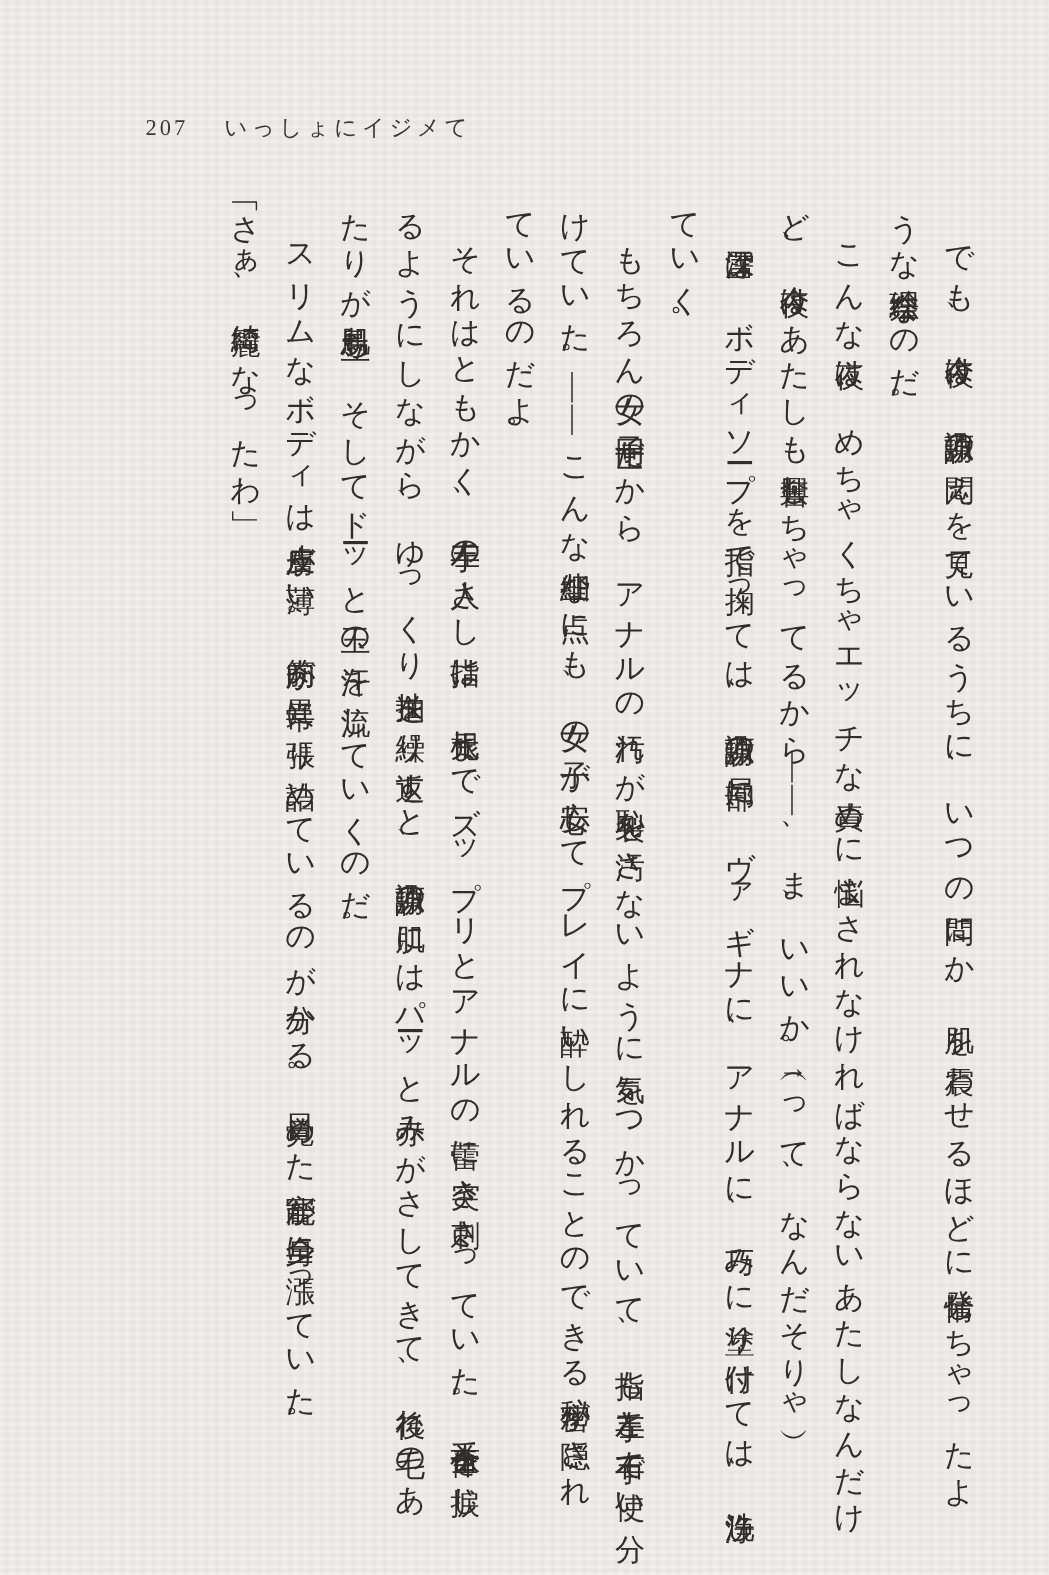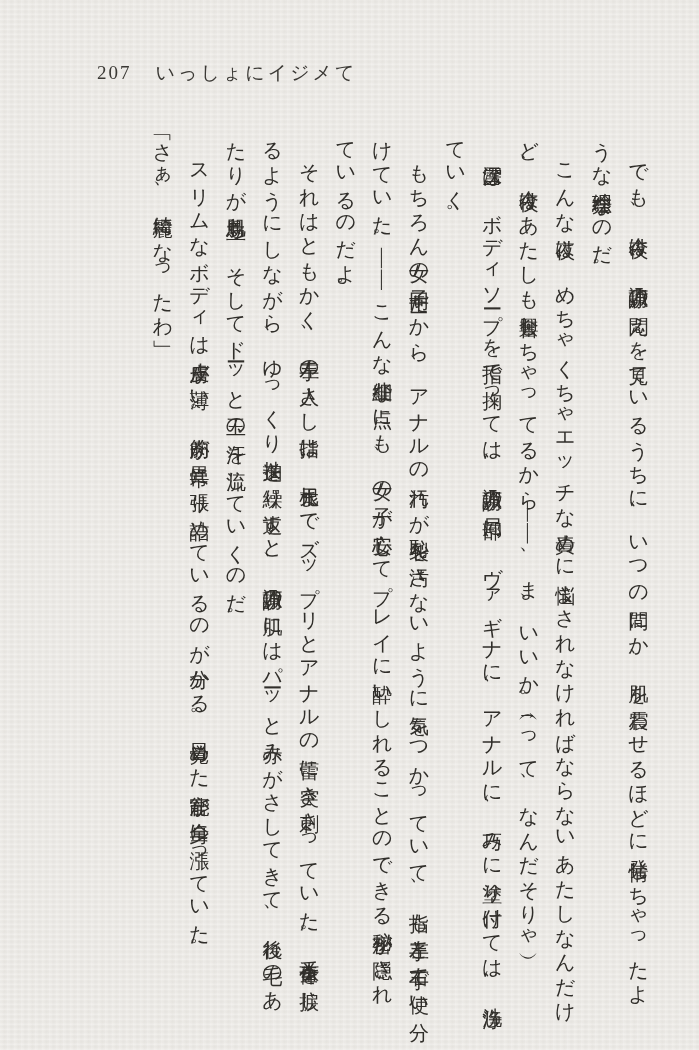--- a/index.html
+++ b/index.html
@@ -15,23 +15,23 @@
     
     background-image:
       repeating-linear-gradient(0deg, rgba(255,255,255,0.25) 0px, rgba(255,255,255,0) 2px, rgba(120,115,105,0.035) 3px, rgba(255,255,255,0) 5px),
       repeating-linear-gradient(90deg, rgba(255,255,255,0.18) 0px, rgba(255,255,255,0) 3px, rgba(120,115,105,0.03) 4px, rgba(255,255,255,0) 7px);
     font-family: "Liberation Serif", "DejaVu Serif", serif;
     color: #34322e;
   }
 
   .page-header {
     position: absolute;
-    top: 60px;
+    top: 76px;
     left: 97px;
-    font-size: 19px;
+    font-size: 15px;
     letter-spacing: 1px;
     color: #3b3935;
     white-space: nowrap;
   }
   .page-header .page-number {
     margin-right: 24px;
     letter-spacing: 2px;
   }
   .page-header .running-title {
     letter-spacing: 3px;

